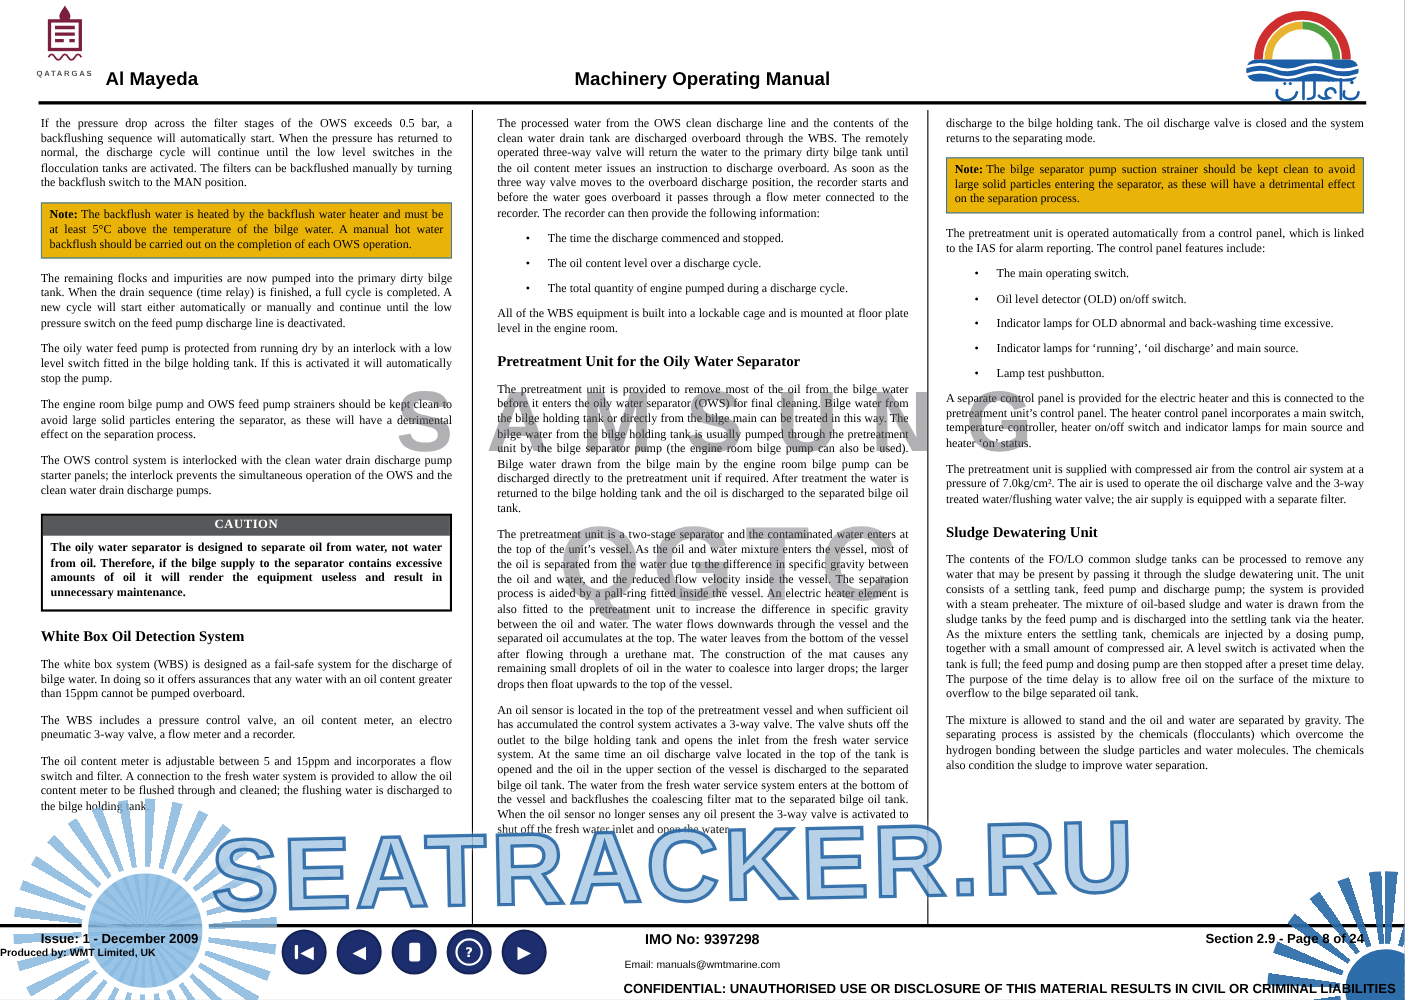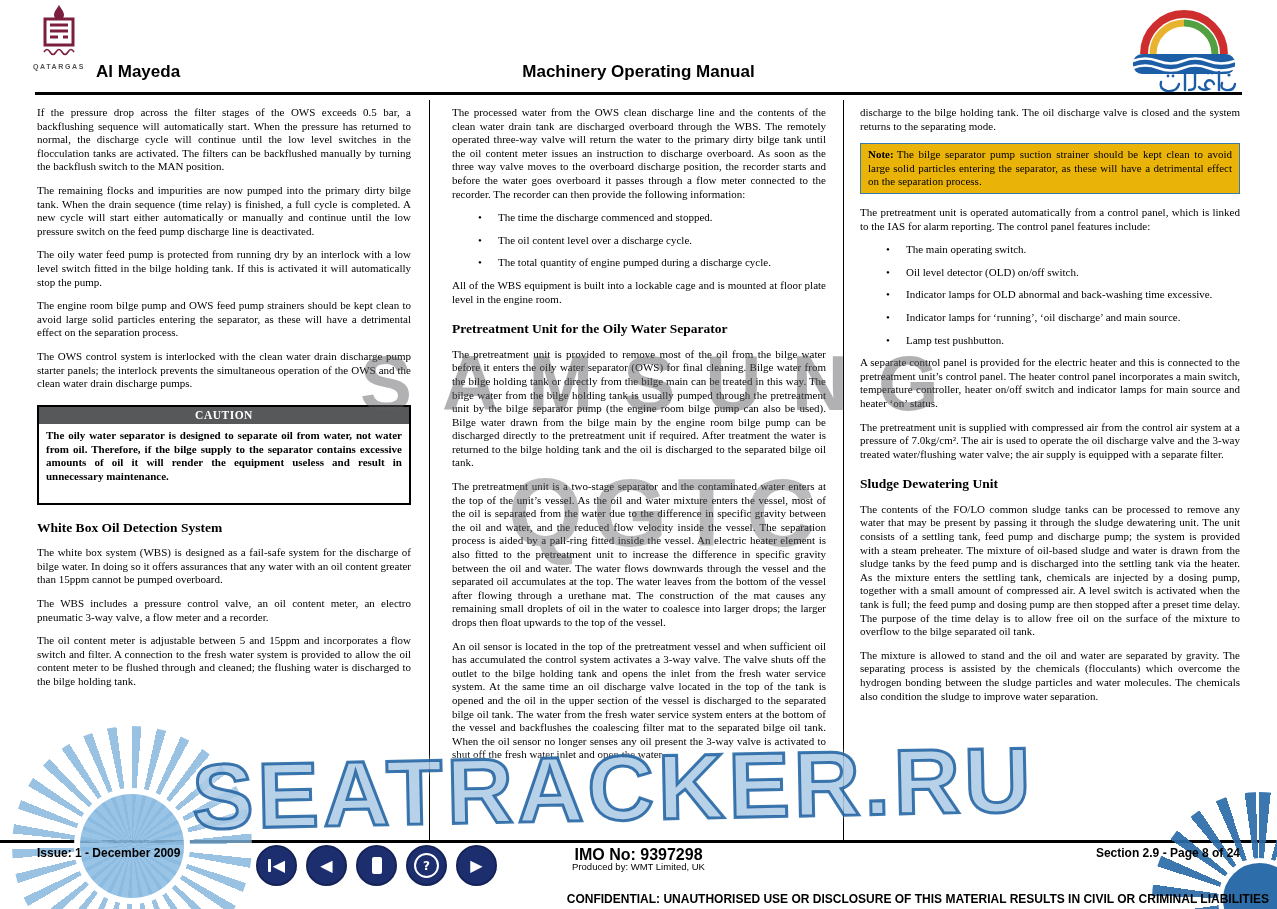--- a/index.html
+++ b/index.html
@@ -27,21 +27,21 @@
   .vline{position:absolute;top:100px;bottom:69px;width:1px;background:#000;z-index:2;}
   .vl1{left:429px;} .vl2{left:843px;}
 
   .notebox{margin:2px 0 12px 0;padding:4px 7px;background:#eab308;border:1px solid #3579ae;
            text-align:justify;}
   .b{font-weight:bold;margin-right:3px;}
   .section{font-size:13.5px;font-weight:bold;margin:16px 0 12px 0;text-align:left;}
   .caution{border:2px solid #000;margin:14px 0 16px 0;}
   .caution-head{background:#57585a;color:#fff;font-weight:bold;text-align:center;
                 font-size:11.5px;letter-spacing:.5px;padding:2px 8px;}
-  .caution-body{padding:5px 7px 19px 7px;font-weight:bold;text-align:justify;}
+  .caution-body{padding:5px 7px 8px 7px;font-weight:bold;text-align:justify;}
   .bullets{margin:2px 0 4px 0;}
   .bullet{display:flex;margin:0 0 9px 26px;}
   .dot{width:20px;flex:none;}
   .bt{flex:1;}
 
   
   .wm{position:absolute;font-family:"Liberation Sans",sans-serif;font-weight:bold;
       pointer-events:none;white-space:nowrap;}
   .wm1{left:360px;top:338px;font-size:78px;letter-spacing:30px;color:rgba(92,92,97,.48);z-index:3;}
   .wm2{left:508px;top:458px;font-size:96px;letter-spacing:10px;color:rgba(92,92,97,.42);z-index:3;}
@@ -55,22 +55,22 @@
     background:rgba(136,186,224,.85);border:6px solid #fff;}
   .sun-right{left:1152px;top:792px;width:215px;height:215px;
     background:repeating-conic-gradient(rgba(43,108,168,.92) 0deg 6deg,rgba(255,255,255,0) 6deg 16deg);}
   .sun-right::after{content:"";position:absolute;inset:66px;border-radius:50%;
     background:#2d6eaa;border:5px solid #fff;}
 
   
   .footer-rule{position:absolute;left:0;right:0;top:840px;height:3px;background:#000;z-index:2;}
   .ftxt{position:absolute;font-family:"Liberation Sans",sans-serif;z-index:6;}
   .f-issue{left:37px;top:846px;font-size:12px;font-weight:bold;}
-  .f-imo{left:0;right:0;top:846px;text-align:center;font-size:16px;font-weight:bold;}
-  .f-produced{left:0;right:0;top:861px;text-align:center;font-size:9.5px;font-weight:normal;}
+  .f-imo{left:0;right:0;top:846px;text-align:center;font-size:13px;font-weight:bold;}
+  .f-produced{left:0;right:0;top:861px;text-align:left;font-size:9.5px;font-weight:bold;}
   .f-email{left:0;right:0;top:872px;text-align:center;font-size:9.5px;}
   .f-section{right:37px;top:846px;font-size:12px;font-weight:bold;text-align:center;}
   .f-conf{right:8px;top:892px;font-size:12px;font-weight:bold;}
 
   .nav{position:absolute;left:256px;top:845px;display:flex;gap:9px;z-index:7;}
   .nav-btn{width:41px;height:41px;border-radius:50%;background:#1c2e6e;border:2px solid #152357;
            color:#fff;display:flex;align-items:center;justify-content:center;cursor:pointer;
            font-family:"DejaVu Sans",sans-serif;font-size:16px;font-weight:bold;padding:0;}
   .bar{width:3px;height:13px;background:#fff;margin-right:2px;border-radius:1px;}
   .ring{width:21px;height:21px;border:2px solid #fff;border-radius:50%;display:flex;
@@ -118,20 +118,21 @@
         <circle cx="49" cy="72" r="1.4"></circle>
           <circle cx="54" cy="72" r="1.4"></circle>
       </g>
     </svg>
   </div>
 
   <div class="header-rule"></div>
 
   <div class="col col1">
     <p>If the pressure drop across the filter stages of the OWS exceeds 0.5 bar, a backflushing sequence will automatically start. When the pressure has returned to normal, the discharge cycle will continue until the low level switches in the flocculation tanks are activated. The filters can be backflushed manually by turning the backflush switch to the MAN position.</p>
+    <div class="notebox"><span class="b">Note:</span><span>The backflush water is heated by the backflush water heater and must be at least 5°C above the temperature of the bilge water. A manual hot water backflush should be carried out on the completion of each OWS operation.</span></div>
     <p>The remaining flocks and impurities are now pumped into the primary dirty bilge tank. When the drain sequence (time relay) is finished, a full cycle is completed. A new cycle will start either automatically or manually and continue until the low pressure switch on the feed pump discharge line is deactivated.</p>
     <p>The oily water feed pump is protected from running dry by an interlock with a low level switch fitted in the bilge holding tank. If this is activated it will automatically stop the pump.</p>
     <p>The engine room bilge pump and OWS feed pump strainers should be kept clean to avoid large solid particles entering the separator, as these will have a detrimental effect on the separation process.</p>
     <p>The OWS control system is interlocked with the clean water drain discharge pump starter panels; the interlock prevents the simultaneous operation of the OWS and the clean water drain discharge pumps.</p>
     <div class="caution">
       <div class="caution-head">CAUTION</div>
       <div class="caution-body">The oily water separator is designed to separate oil from water, not water from oil. Therefore, if the bilge supply to the separator contains excessive amounts of oil it will render the equipment useless and result in unnecessary maintenance.</div>
     </div>
     <h3 class="section">White Box Oil Detection System</h3>
     <p>The white box system (WBS) is designed as a fail-safe system for the discharge of bilge water. In doing so it offers assurances that any water with an oil content greater than 15ppm cannot be pumped overboard.</p>
@@ -201,20 +202,21 @@
   <div class="wm wm1">SAMSUNG</div>
   <div class="wm wm2">QGTC</div>
   <div class="sun sun-left"></div>
   <div class="sun sun-right"></div>
   <div class="wm wm3">SEATRACKER.RU</div>
 
   <div class="footer-rule"></div>
   <div class="ftxt f-issue">Issue: 1  -  December 2009</div>
   <div class="ftxt f-imo">IMO No: 9397298</div>
   <div class="ftxt f-produced">Produced by: WMT Limited, UK</div>
+  <div class="ftxt f-email">Email: manuals@wmtmarine.com</div>
   <div class="ftxt f-section">Section 2.9 - Page 8 of 24</div>
   <div class="ftxt f-conf">CONFIDENTIAL: UNAUTHORISED USE OR DISCLOSURE OF THIS MATERIAL RESULTS IN CIVIL OR CRIMINAL LIABILITIES</div>
 
   <div class="nav">
     <button class="nav-btn">
         <span class="bar"></span>
         <span>◀</span>
       </button>
     <button class="nav-btn">
         <span>◀</span>

